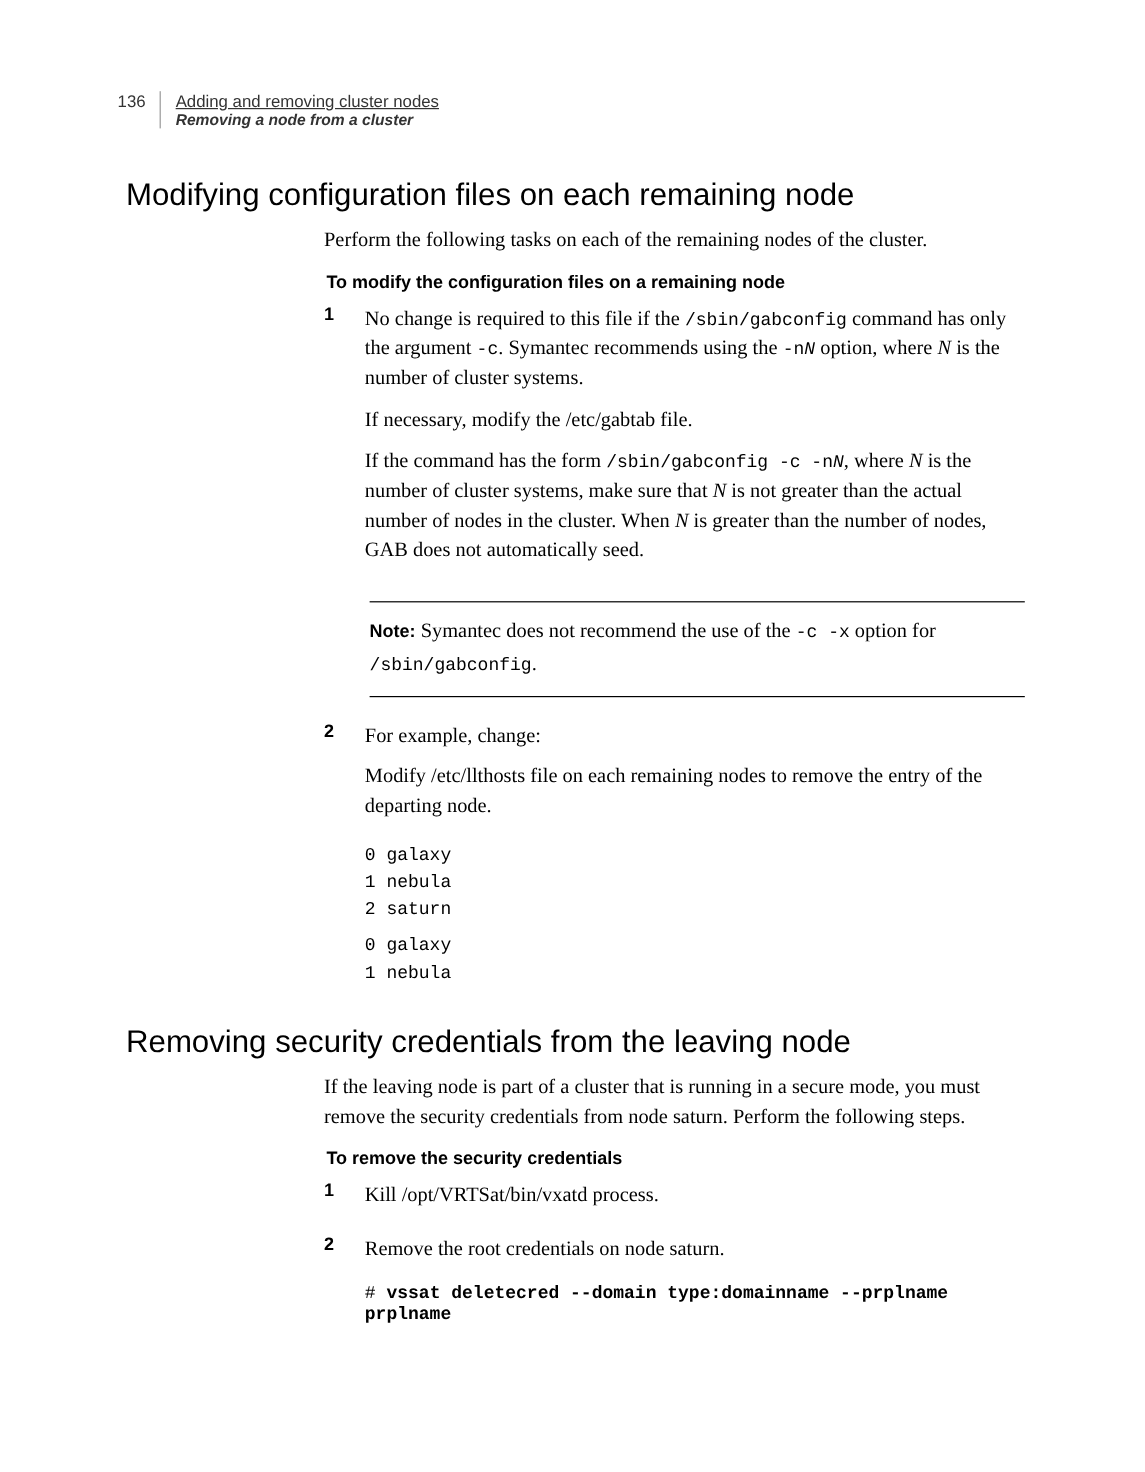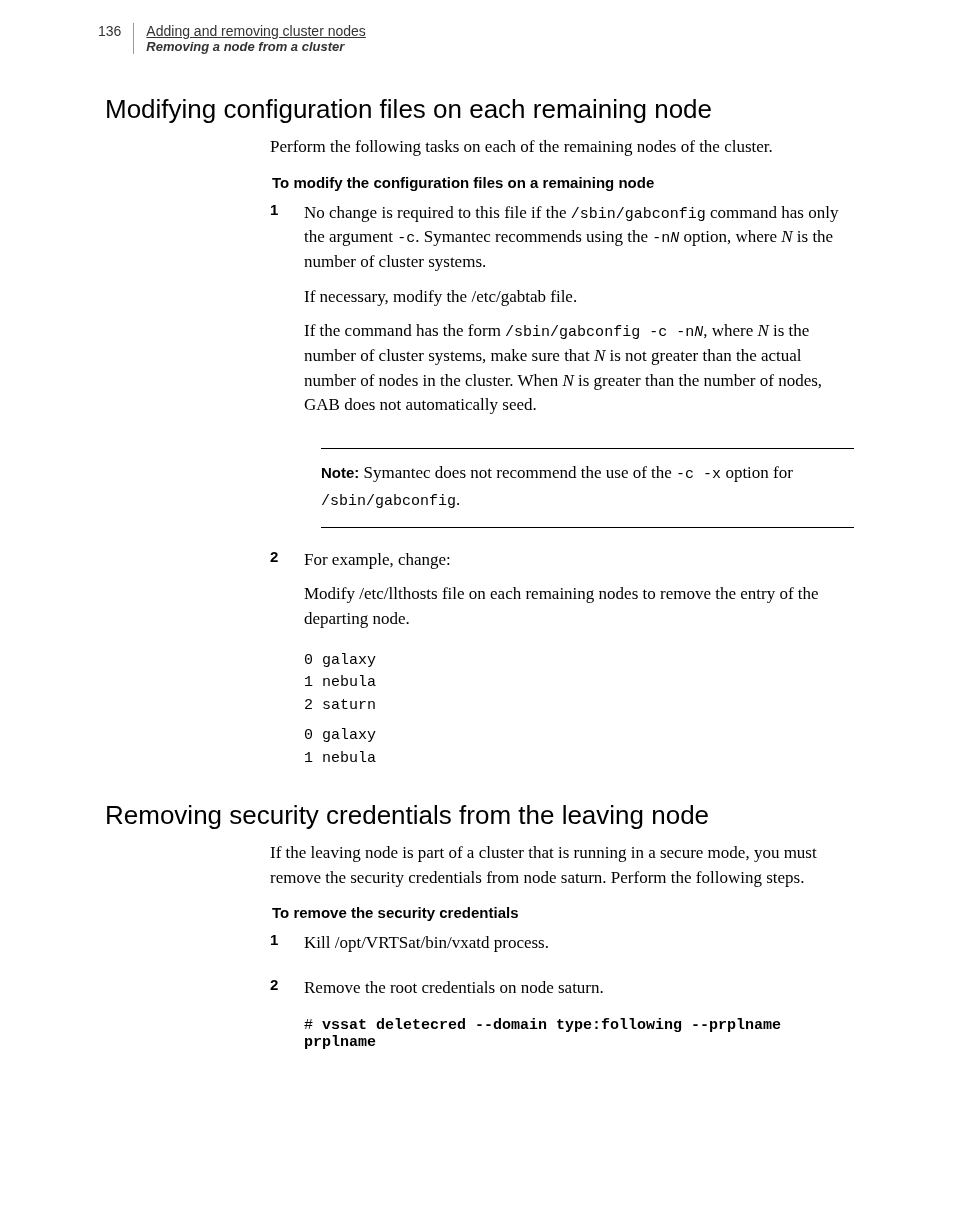--- a/index.html
+++ b/index.html
@@ -4,21 +4,21 @@
 <style>
   body {
     font-family: Georgia, 'Times New Roman', serif;
     margin: 0;
     padding: 0;
     background: #fff;
     color: #000;
     width: 954px;
   }
   .page {
-    padding: 23px 80px 50px 80px;
+    padding: 76px 80px 50px 80px;
   }
   .header {
     display: flex;
     align-items: flex-start;
     margin-bottom: 40px;
     padding-left: 18px;
   }
   .page-num {
     font-family: Arial, Helvetica, sans-serif;
     font-size: 14px;
@@ -96,21 +96,21 @@
   .italic {
     font-style: italic;
   }
   .bold {
     font-weight: bold;
   }
   .note-box {
     border-top: 1px solid #000;
     border-bottom: 1px solid #000;
     padding: 10px 0 12px 0;
-    margin: 20px 0 20px 51px;
+    margin: 20px 0 20px 38px;
   }
   .note-box p { margin: 2px 0; }
   pre.codeblock {
     font-family: "Courier New", Courier, monospace;
     font-size: 15px;
     margin: 8px 0 8px 34px;
     line-height: 1.5;
   }
   .cmdline {
     margin-left: 34px;
@@ -180,16 +180,16 @@
           <p>Kill /opt/VRTSat/bin/vxatd process.</p>
         </div>
     </div>
 
     <div class="step">
       <div class="step-num">2</div>
       <div class="step-body">
           <p>Remove the root credentials on node saturn.</p>
         </div>
     </div>
-    <div class="cmdline"><span># </span><span class="bold">vssat deletecred --domain type:following --prplname </span><span class="bolditalic">prplname</span></div>
+    <div class="cmdline"><span># </span><span class="bold">vssat deletecred --domain type:domainname --prplname </span><span class="bolditalic">prplname</span></div>
   </div>
 
 </div>
 
 </body></html>

